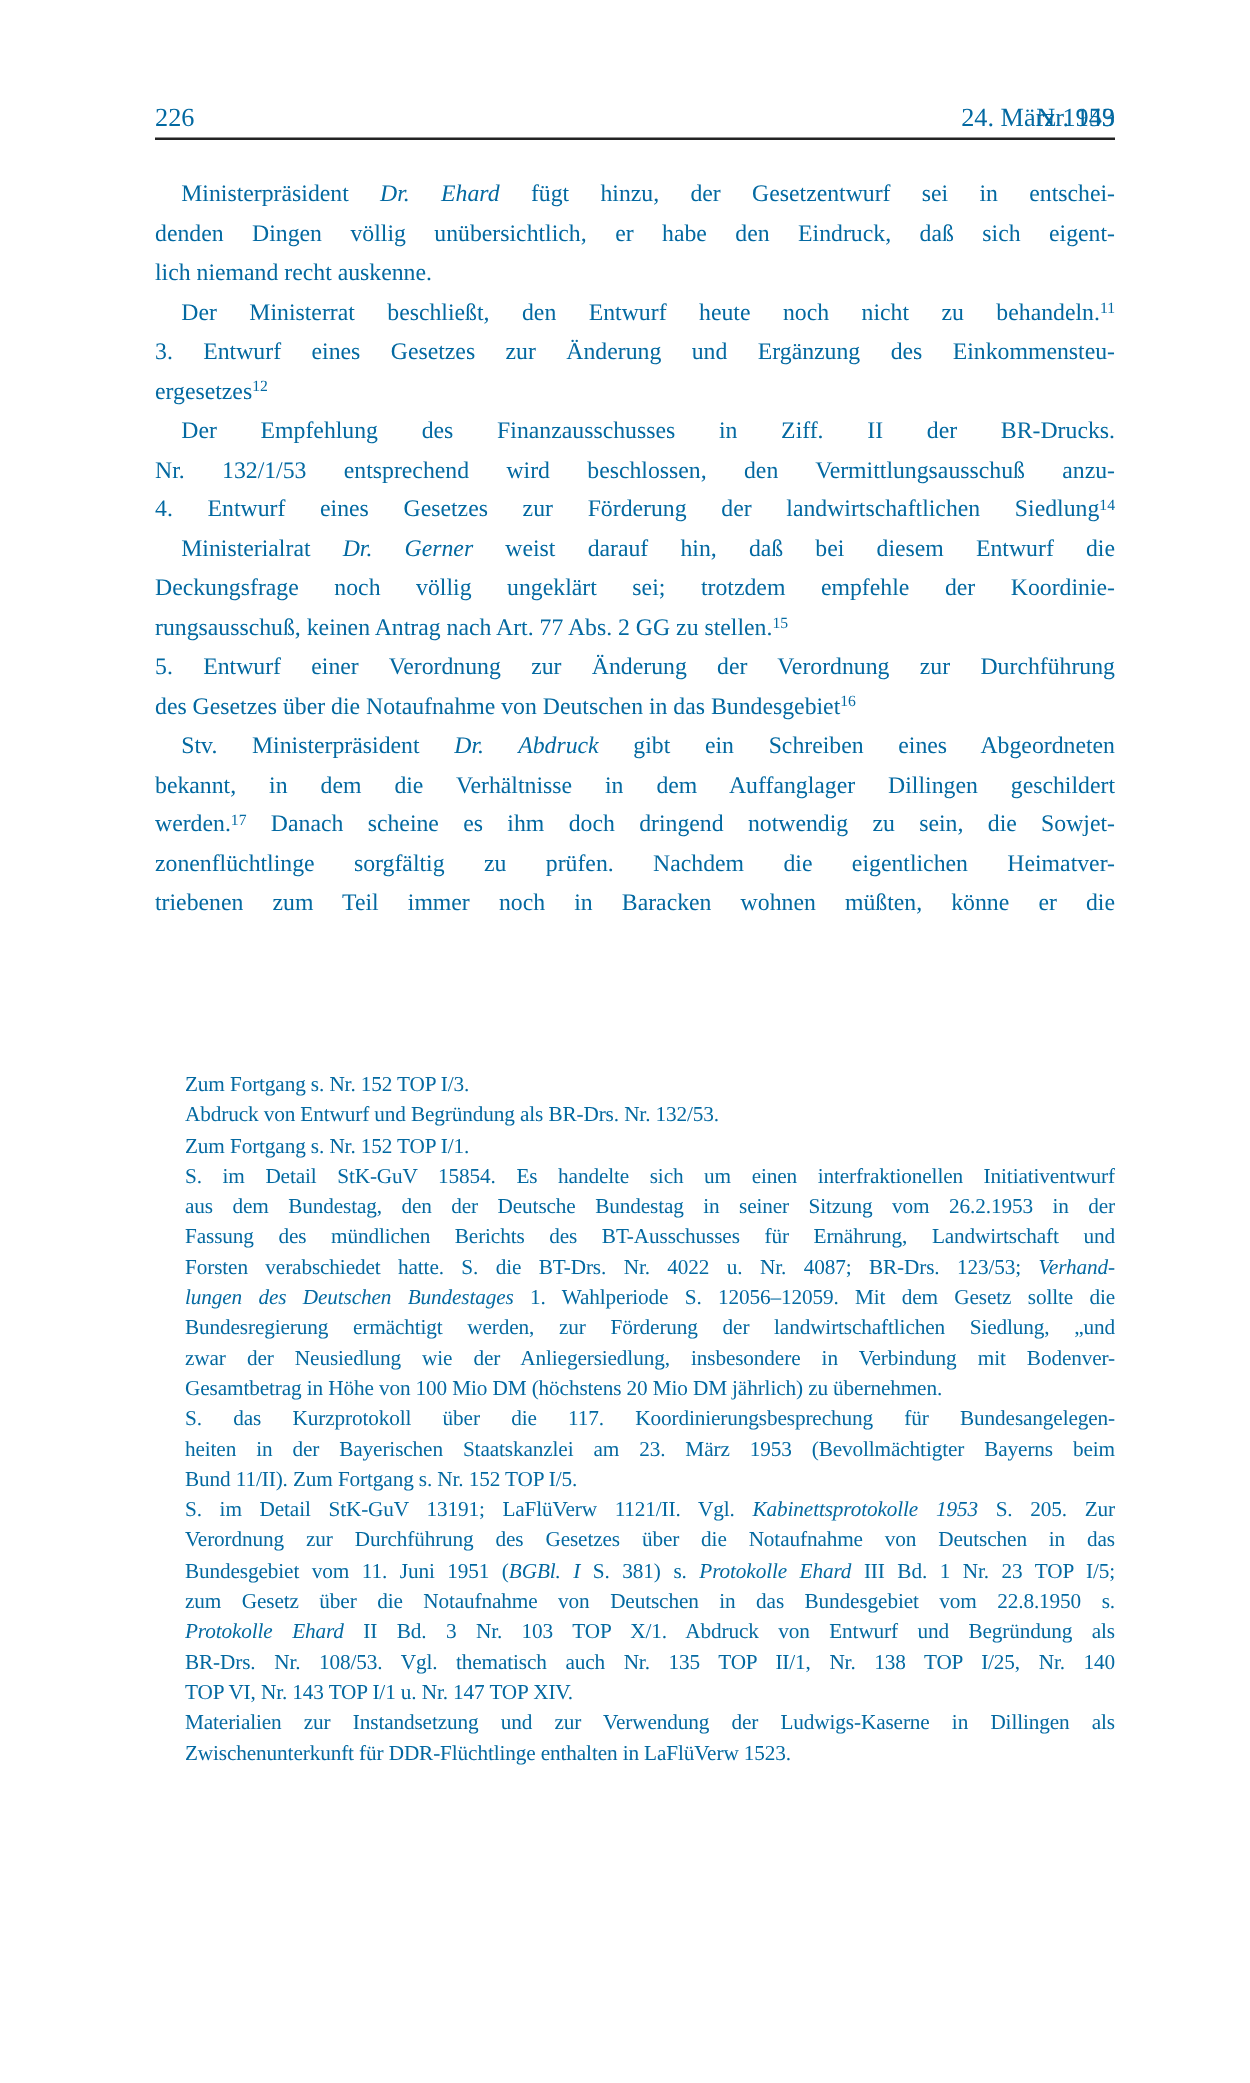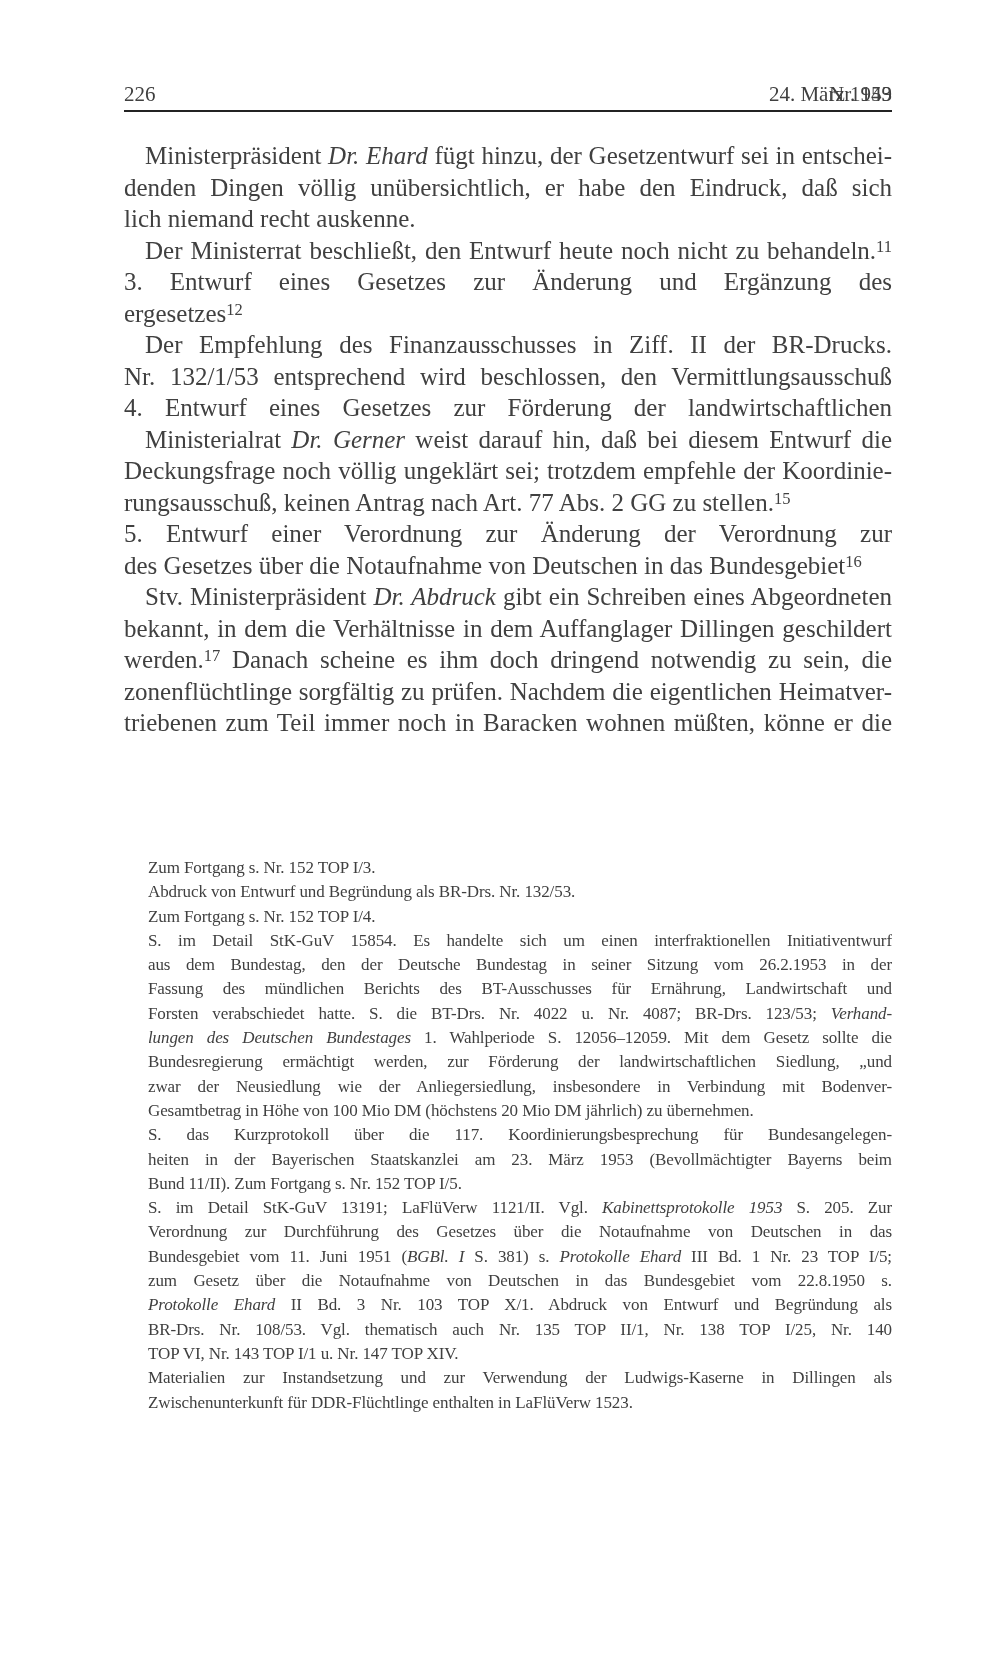--- a/index.html
+++ b/index.html
@@ -1,34 +1,34 @@
 <!DOCTYPE html>
 <html><head>
 <meta charset="utf-8">
 <style>
   html,body{margin:0;padding:0;background:#ffffff;}
   .page{
     position:relative;width:1000px;height:1666px;background:#ffffff;
-    color:#404040;font-family:"Liberation Serif","DejaVu Serif",serif;
+    color:#0369a1;font-family:"Liberation Serif","DejaVu Serif",serif;
     overflow:hidden;
   }
   .hdr{
     position:absolute;left:124px;top:82px;width:768px;height:26px;
     font-size:21px;
   }
   .hdr-page{position:absolute;left:0;top:0;}
   .hdr-date{position:absolute;left:0;right:0;top:0;text-align:right;}
   .hdr-num{position:absolute;right:0;top:0;}
   .hdr-rule{
     position:absolute;left:124px;top:110px;width:768px;height:2px;
     background:#232323;
   }
   .body-text{
     position:absolute;left:124px;top:140px;width:768px;
-    font-size:25px;line-height:31.5px;
+    font-size:19px;line-height:31.5px;
   }
   .footnotes{
     position:absolute;left:124px;top:856px;width:768px;
     font-size:17px;line-height:24.3px;letter-spacing:-0.1px;
   }
   .line{
     text-align:justify;text-align-last:justify;
     height:31.5px;overflow:hidden;
   }
   .line.indent{text-indent:21px;}
@@ -72,21 +72,21 @@
       <div class="line end"><span>des Gesetzes über die Notaufnahme von Deutschen in das Bundesgebiet</span><span class="sup">16</span></div>
       <div class="line indent"><span>Stv. Ministerpräsident </span><span class="it">Dr. Abdruck</span><span> gibt ein Schreiben eines Abgeordneten</span></div>
       <div class="line"><span>bekannt, in dem die Verhältnisse in dem Auffanglager Dillingen geschildert</span></div>
       <div class="line"><span>werden.</span><span class="sup">17</span><span> Danach scheine es ihm doch dringend notwendig zu sein, die Sowjet-</span></div>
       <div class="line"><span>zonenflüchtlinge sorgfältig zu prüfen. Nachdem die eigentlichen Heimatver-</span></div>
       <div class="line"><span>triebenen zum Teil immer noch in Baracken wohnen müßten, könne er die</span></div>
     </div>
   <div class="footnotes" id="footnotes">
       <div class="fnline end"><span>Zum Fortgang s. Nr. 152 TOP I/3.</span></div>
       <div class="fnline end"><span>Abdruck von Entwurf und Begründung als BR-Drs. Nr. 132/53.</span></div>
-      <div class="fnline end"><span>Zum Fortgang s. Nr. 152 TOP I/4.</span></div>
+      <div class="fnline end"><span>Zum Fortgang s. Nr. 152 TOP I/1.</span></div>
       <div class="fnline"><span>S. im Detail StK-GuV 15854. Es handelte sich um einen interfraktionellen Initiativentwurf</span></div>
       <div class="fnline"><span>aus dem Bundestag, den der Deutsche Bundestag in seiner Sitzung vom 26.2.1953 in der</span></div>
       <div class="fnline"><span>Fassung des mündlichen Berichts des BT-Ausschusses für Ernährung, Landwirtschaft und</span></div>
       <div class="fnline"><span>Forsten verabschiedet hatte. S. die BT-Drs. Nr. 4022 u. Nr. 4087; BR-Drs. 123/53; </span><span class="it">Verhand-</span></div>
       <div class="fnline"><span class="it">lungen des Deutschen Bundestages</span><span> 1. Wahlperiode S. 12056–12059. Mit dem Gesetz sollte die</span></div>
       <div class="fnline"><span>Bundesregierung ermächtigt werden, zur Förderung der landwirtschaftlichen Siedlung, „und</span></div>
       <div class="fnline"><span>zwar der Neusiedlung wie der Anliegersiedlung, insbesondere in Verbindung mit Bodenver-</span></div>
       <div class="fnline end"><span>Gesamtbetrag in Höhe von 100 Mio DM (höchstens 20 Mio DM jährlich) zu übernehmen.</span></div>
       <div class="fnline"><span>S. das Kurzprotokoll über die 117. Koordinierungsbesprechung für Bundesangelegen-</span></div>
       <div class="fnline"><span>heiten in der Bayerischen Staatskanzlei am 23. März 1953 (Bevollmächtigter Bayerns beim</span></div>

